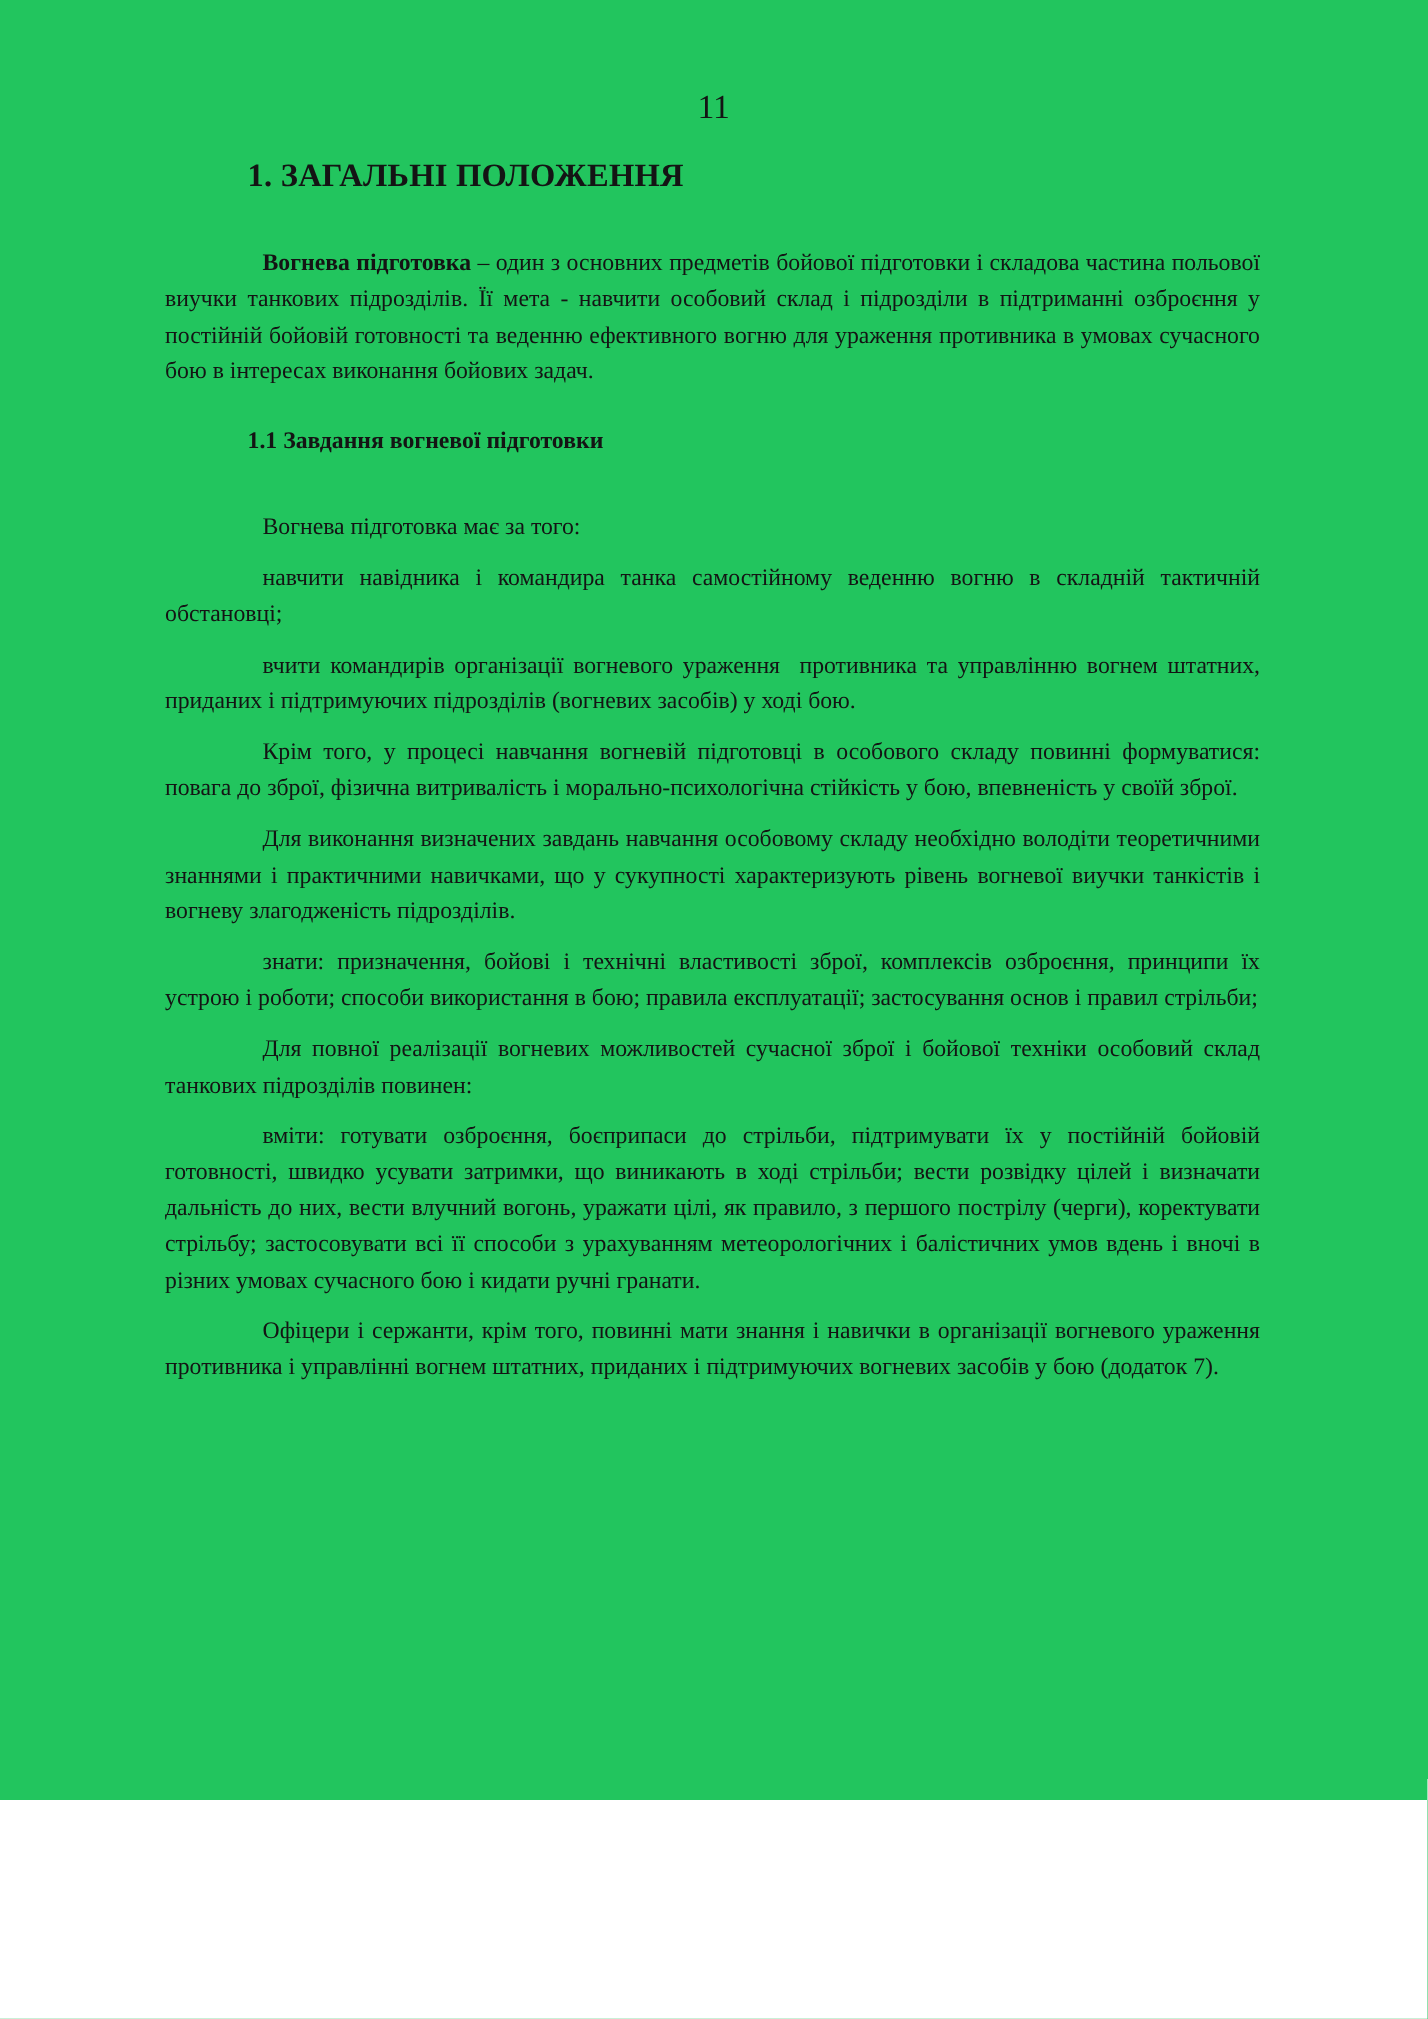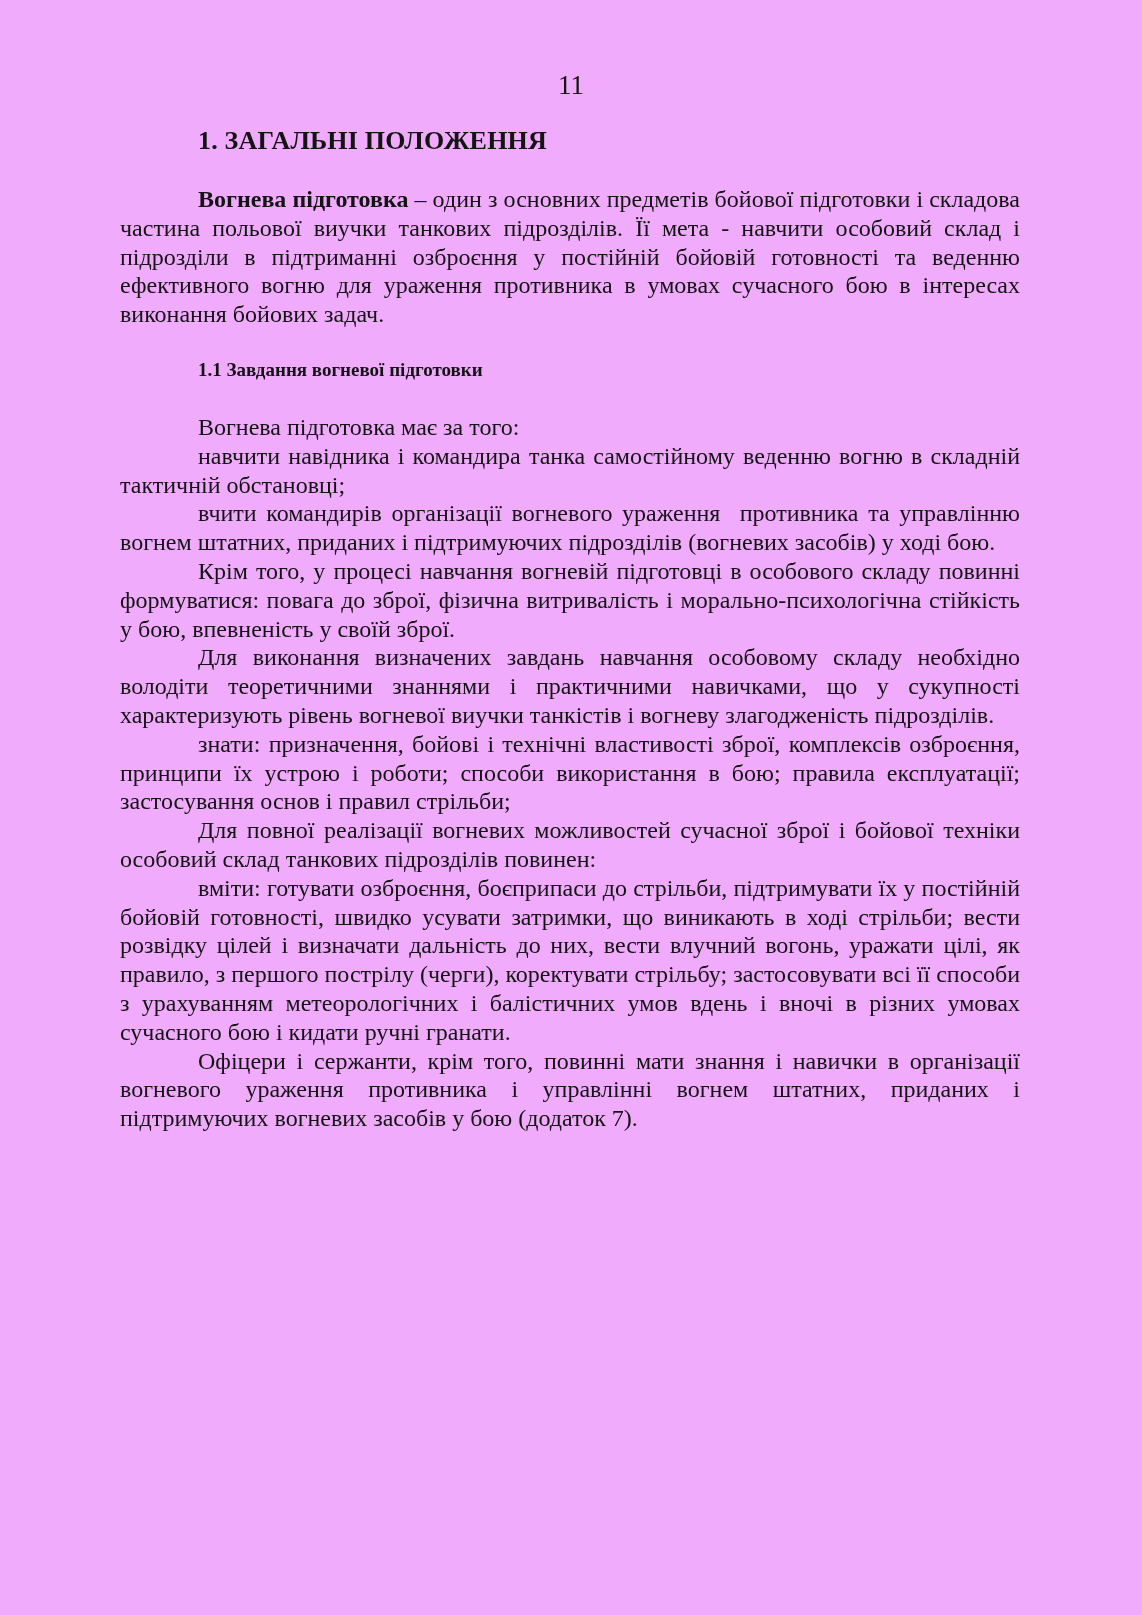--- a/index.html
+++ b/index.html
@@ -5,23 +5,23 @@
 <style>
   html, body {
     margin: 0;
     padding: 0;
     background: #ffffff;
   }
 
   .page {
     position: relative;
     width: 1142px;
-    height: 1615px;
+    height: 1440px;
     margin: 0 auto;
-    background: #f0abfc;
+    background: #22c55e;
     box-sizing: border-box;
     font-family: "Liberation Serif", "DejaVu Serif", serif;
     color: #141414;
     overflow: hidden;
   }
 
   .page-number {
     position: absolute;
     top: 72px;
     left: 0;
@@ -38,40 +38,40 @@
     top: 126px;
     width: 900px;
   }
 
   
   .heading-1 {
     font-weight: bold;
     font-size: 26px;
     line-height: 29px;
     text-indent: 78px;
-    margin: 0 0 30px 0;
+    margin: 0 0 42px 0;
     letter-spacing: 0.2px;
   }
 
   .heading-2 {
     font-weight: bold;
     font-size: 19px;
     line-height: 29px;
     text-indent: 78px;
     margin: 26px 0 0 0;
   }
 
   
   .para {
-    font-size: 24px;
+    font-size: 19px;
     line-height: 28.8px;
     text-align: justify;
     text-justify: inter-word;
     text-indent: 78px;
-    margin: 0;
+    margin: 12px;
     white-space: pre-wrap;
     hyphens: none;
   }
 
   .para.lead {
     margin-bottom: 0;
   }
 
   .para .lead-run {
     font-weight: bold;

